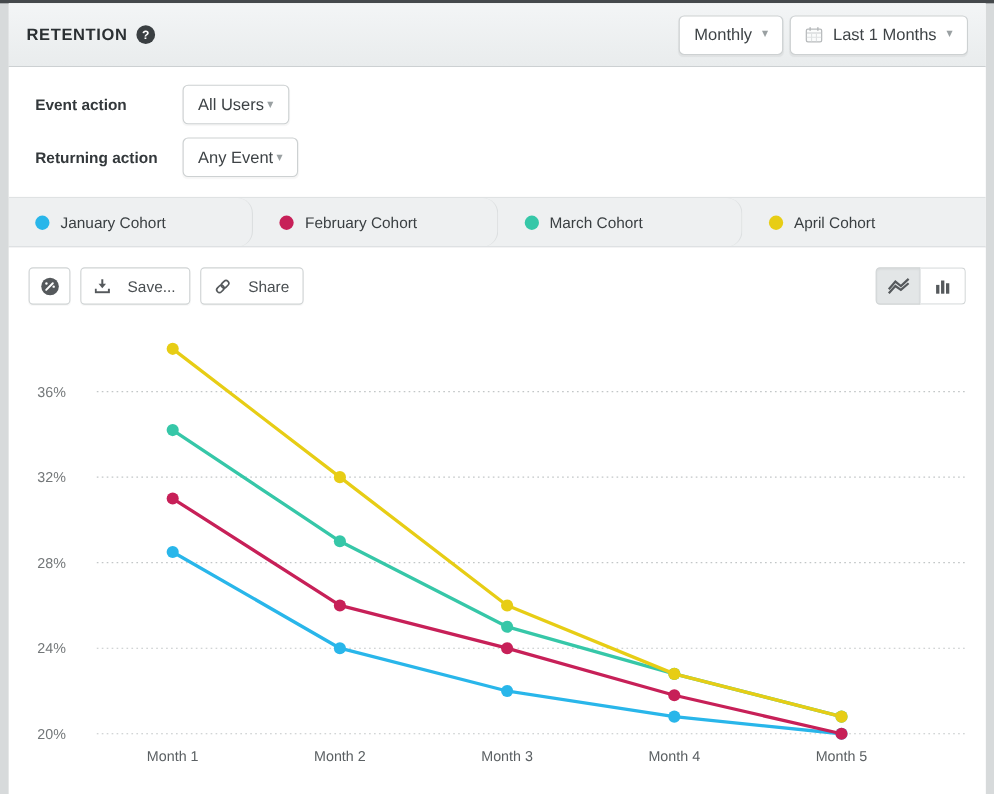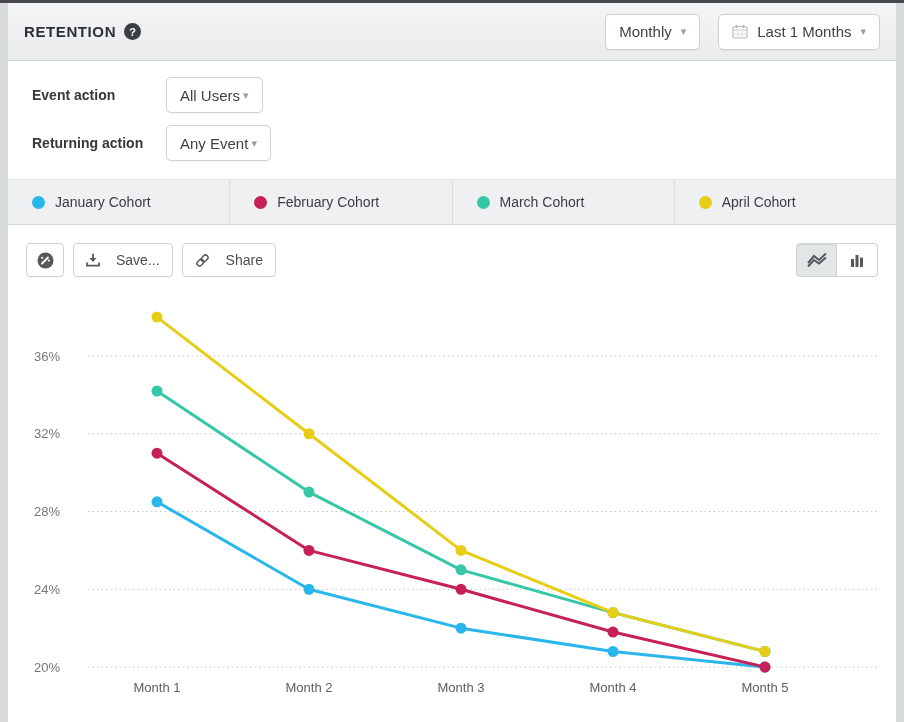--- a/index.html
+++ b/index.html
@@ -28,21 +28,21 @@
     font-size:15px; font-weight:bold; letter-spacing:0.6px;
     color:#2b3033; display:flex; align-items:center; gap:8px;
   }
   .help-badge {
     width:17px; height:17px; border-radius:50%;
     background:#3a3f42; color:#ffffff;
     font-size:11px; font-weight:bold;
     display:inline-flex; align-items:center; justify-content:center;
     letter-spacing:0;
   }
-  .hdr-right { margin-left:auto; display:flex; gap:18px;align-items:flex-end; }
+  .hdr-right { margin-left:auto; display:flex; gap:6px;align-items:flex-end; }
   .btn {
     display:inline-flex; align-items:center; gap:9px;
     background:#ffffff; border:1px solid #cdd1d2; border-radius:5px;
     height:36px; padding:0 13px; font-size:15px; color:#3e4346;
     box-shadow:0 1px 1px rgba(0,0,0,0.05);
     cursor:pointer;
   }
   .chev { font-size:11px; color:#9aa0a2; line-height:1; }
 
   
@@ -57,21 +57,21 @@
     display:inline-flex; align-items:center; gap:3px;
     background:#ffffff; border:1px solid #cdd1d2; border-radius:5px;
     height:36px; padding:0 13px; font-size:15px; color:#3e4346;
     box-shadow:0 1px 1px rgba(0,0,0,0.04); cursor:pointer;
   }
 
   
   .legend { flex:0 0 45px; display:flex; background:#eef0f1; border-bottom:1px solid #d5d8d9; }
   .legend-cell {
     flex:1; display:flex; align-items:center; gap:10px;
-    padding-left:24px; border-right:1px solid #dcdfe0; cursor:pointer;
+    padding-left:24px; border-right:1px solid #dcdfe0; cursor:pointer;border-radius:14px;
   }
   .legend-cell:last-child { border-right:none; }
   .legend-dot { width:13px; height:13px; border-radius:50%; flex:0 0 auto; }
   .legend-label { font-size:14px; color:#3a3f42; }
 
   
   .chart-section { flex:1; background:#ffffff; padding-top:18px; display:flex; flex-direction:column; min-height:0; }
   .toolbar { flex:0 0 34px; display:flex; align-items:center; gap:9px; padding:0 18px; }
   .tool-btn {
     display:inline-flex; align-items:center; justify-content:center; gap:16px;

